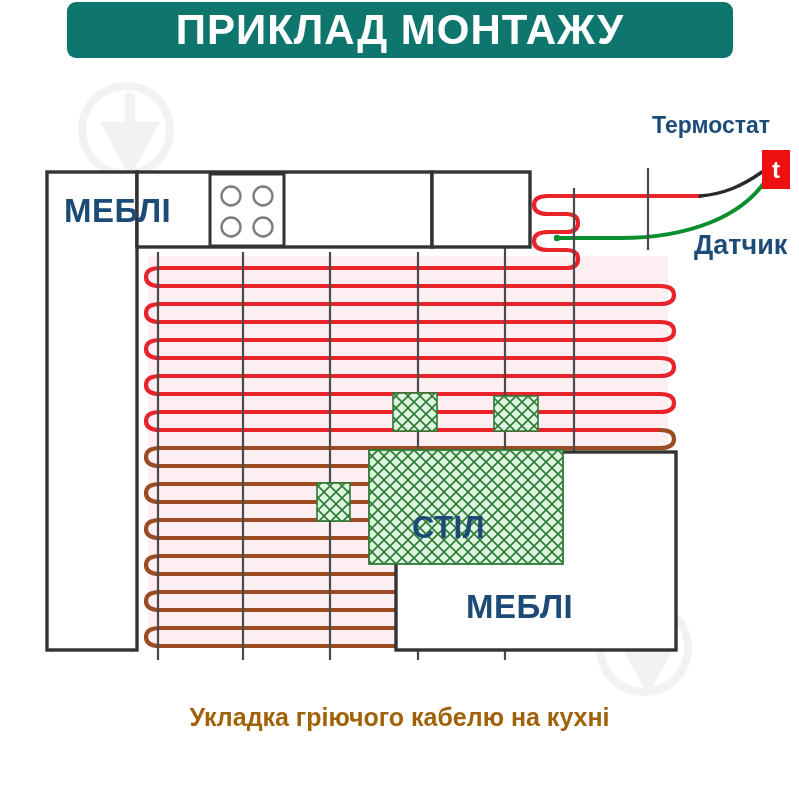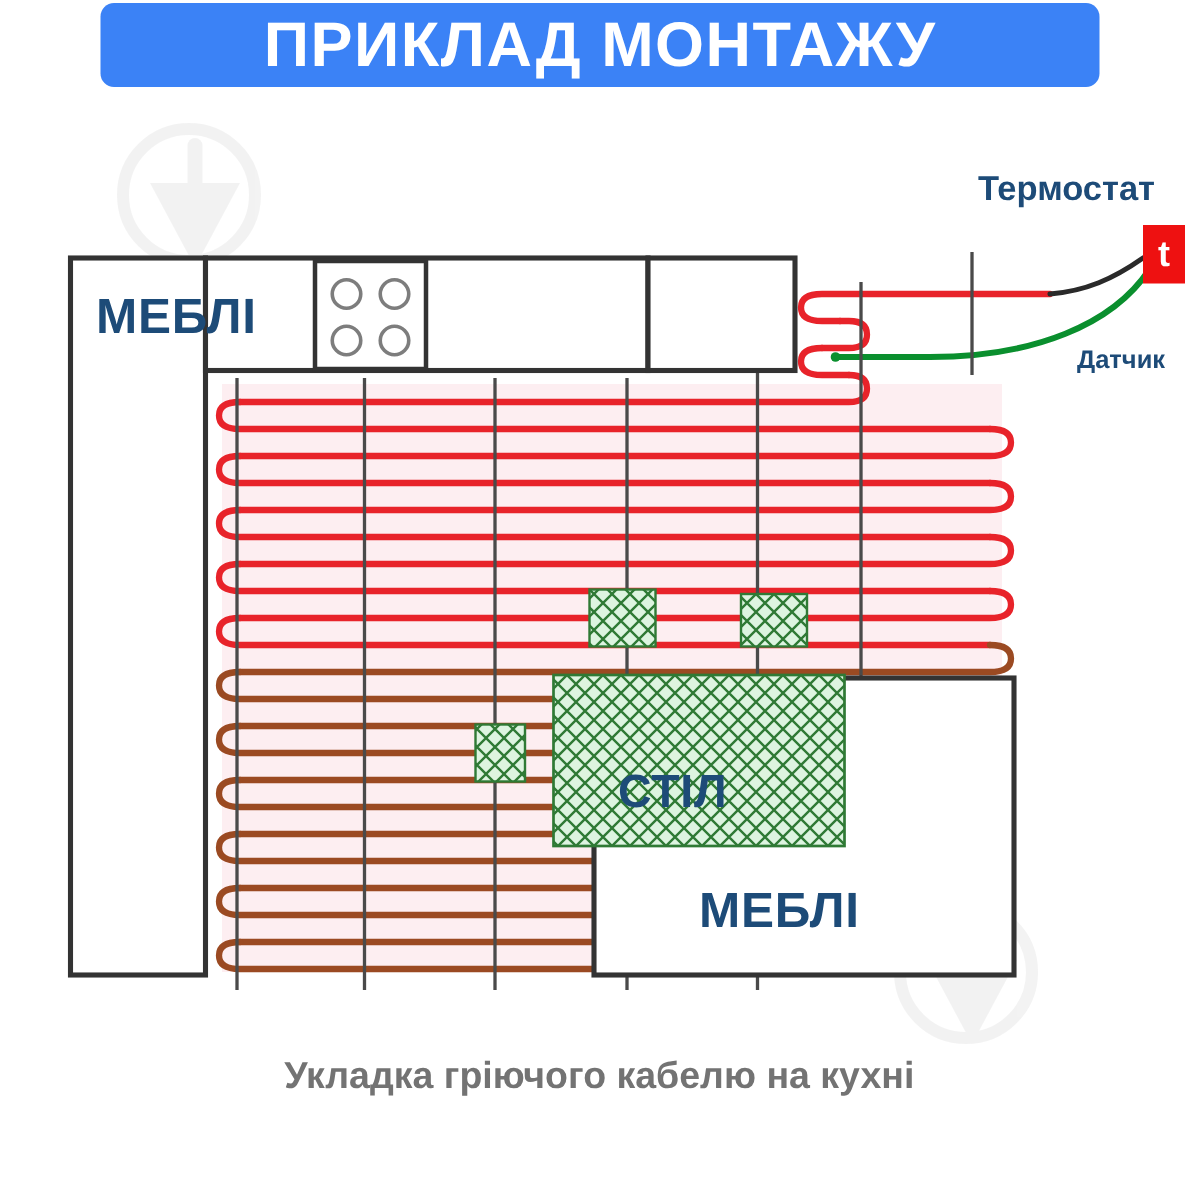--- a/index.html
+++ b/index.html
@@ -2,21 +2,21 @@
 <html><head>
 <meta charset="utf-8">
 <style>
   html,body{margin:0;padding:0;background:#ffffff;}
   body{width:799px;height:799px;position:relative;overflow:hidden;
        font-family:"Liberation Sans",sans-serif;}
   .stage{position:absolute;left:0;top:0;width:799px;height:799px;}
 
   
   .banner{position:absolute;left:67px;top:2px;width:666px;height:56px;
-          background:#3b82f6;border-radius:9px;
+          background:#0f766e;border-radius:9px;
           display:flex;align-items:center;justify-content:center;}
   .banner-text{color:#ffffff;font-size:42px;font-weight:bold;letter-spacing:1px;
                line-height:1;white-space:nowrap;
                font-family:"Liberation Sans",sans-serif;}
 
   
   .wm{position:absolute;width:104px;height:104px;opacity:.10;}
   .wm-ring{position:absolute;left:0;top:0;width:96px;height:96px;
            border:8px solid #8a8a8a;border-radius:50%;box-sizing:border-box;}
   .wm-stem{position:absolute;left:47px;top:10px;width:10px;height:52px;
@@ -30,23 +30,23 @@
   
   svg.plan{position:absolute;left:0;top:0;}
 
   
   .lbl{position:absolute;color:#1d4b78;font-weight:bold;white-space:nowrap;
        font-family:"Liberation Sans",sans-serif;text-align:center;}
   .lbl-furn1{left:64px;top:192px;font-size:33px;letter-spacing:.5px;}
   .lbl-furn2{left:466px;top:588px;font-size:33px;letter-spacing:.5px;}
   .lbl-table{left:412px;top:478px;font-size:31px;letter-spacing:.5px;margin-top:32px;}
   .lbl-thermo{left:652px;top:112px;font-size:23px;}
-  .lbl-sensor{left:694px;top:230px;font-size:17px;margin-left:24px;}
+  .lbl-sensor{left:694px;top:230px;font-size:27px;}
   .caption{position:absolute;left:0;top:703px;width:799px;text-align:center;
-           color:#737373;font-size:25px;font-weight:bold;
+           color:#a16207;font-size:25px;font-weight:bold;
            font-family:"Liberation Sans",sans-serif;}
 
   
   .thermo-box{position:absolute;left:762px;top:150px;width:28px;height:39px;
               background:#ee1111;display:flex;align-items:center;
               justify-content:center;}
   .thermo-t{color:#ffffff;font-size:24px;font-weight:bold;line-height:1;
             font-family:"Liberation Sans",sans-serif;}
 </style>
 </head>

